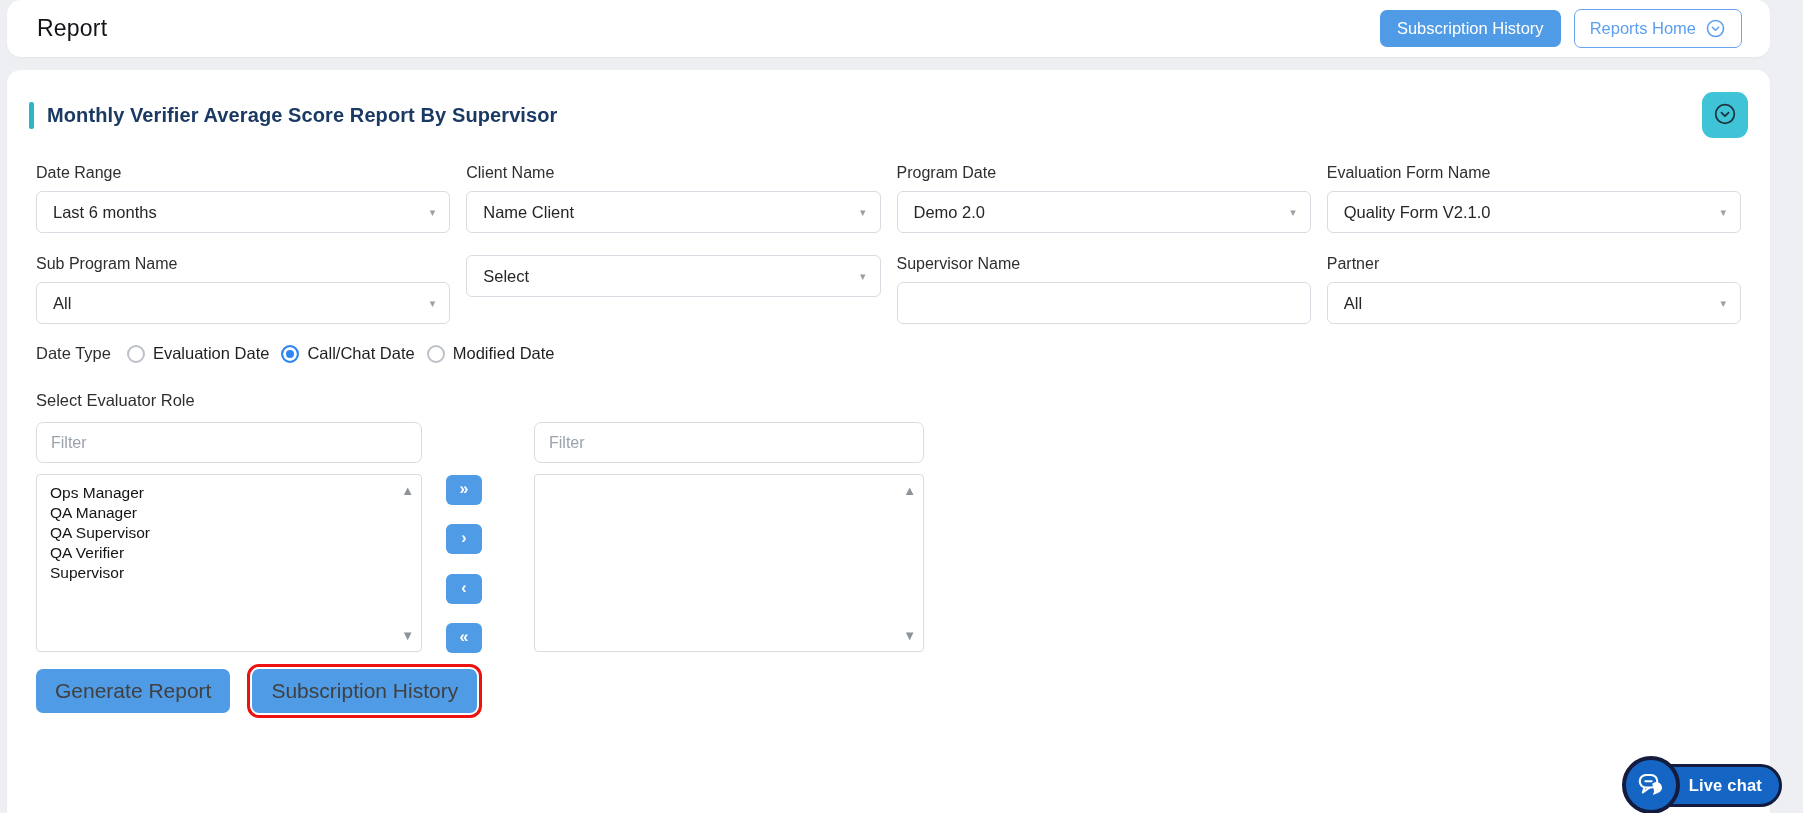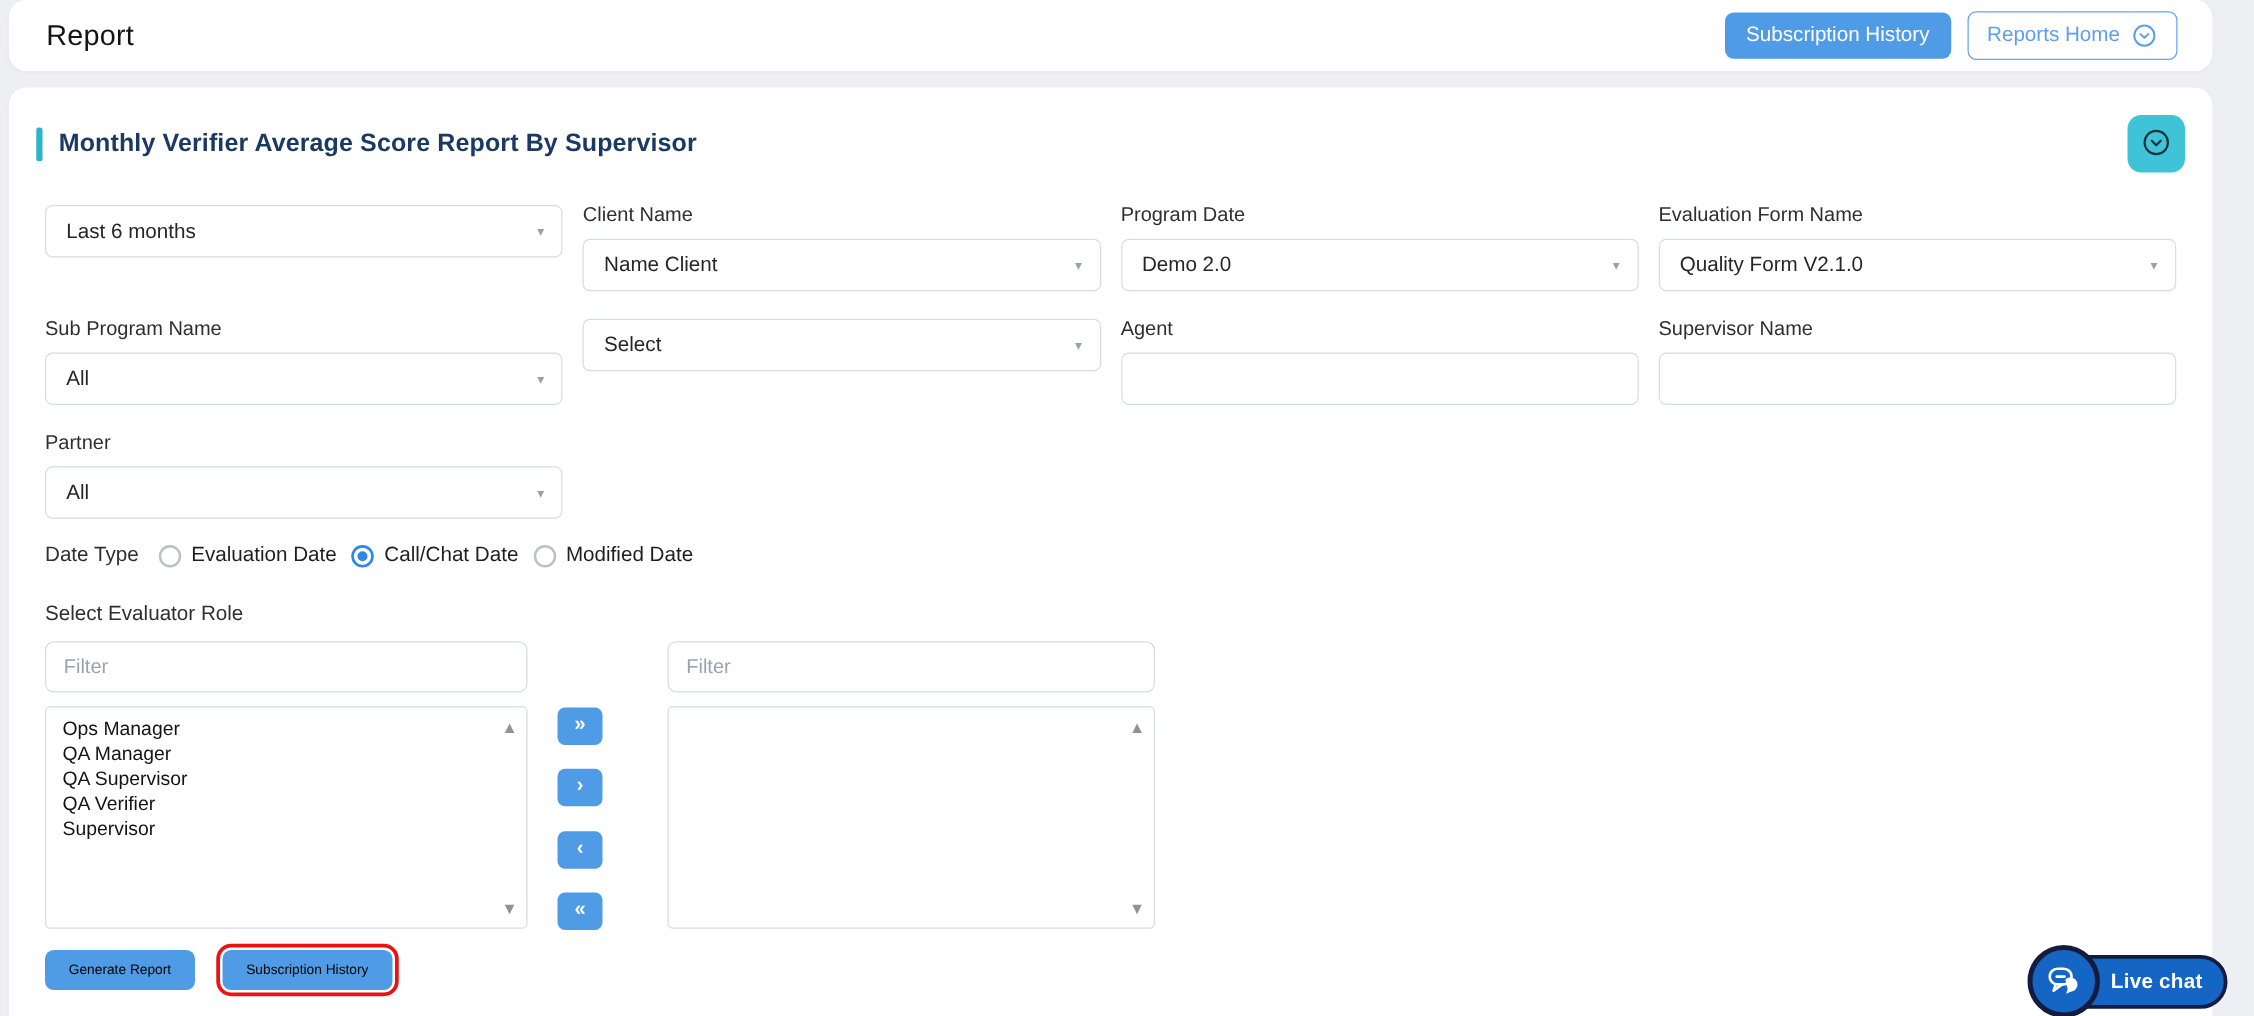--- a/index.html
+++ b/index.html
@@ -105,21 +105,21 @@
   }
   .xfer-btn {
     width:36px; height:30px; border:none; border-radius:6px; background:#4f9be5;
     color:#fff; font-size:16px; font-weight:700; cursor:pointer; line-height:1;
     display:flex; align-items:center; justify-content:center; padding-bottom:2px;
   }
 
   
   .actions { margin:16px 7px 0 7px; display:flex; align-items:center; gap:22px; }
   .action-btn {
-    background:#4f9be5; color:#000000; font-size:11px; font-family:inherit;
+    background:#4f9be5; color:#404040; font-size:21px; font-family:inherit;
     border:none; border-radius:7px; padding:10px 19px; cursor:pointer;
   }
   .hl-red { outline:3px solid #ec1212; outline-offset:2px; }
 
   
   .chat-widget {
     position:absolute; right:21px; bottom:6px; cursor:pointer;
   }
   .chat-pill {
     height:43px; background:#1566c4; border:3px solid #131c3f; border-radius:22px;
@@ -164,20 +164,21 @@
           <circle cx="12" cy="12" r="8.6"></circle>
           <path d="M8.7 10.7 L12 14 L15.3 10.7"></path>
         </svg>
       </span>
     </button>
   </div>
 
   <div class="form-grid">
 
     <div class="field">
+      <div class="flabel">Date Range</div>
       <div class="select">
         <span class="sval">Last 6 months</span>
         <span class="caret">▾</span>
       </div>
     </div>
 
     <div class="field">
       <div class="flabel">Client Name</div>
       <div class="select">
         <span class="sval">Name Client</span>
@@ -209,24 +210,20 @@
       </div>
     </div>
 
     <div class="field">
       <div class="select">
         <span class="sval">Select</span>
         <span class="caret">▾</span>
       </div>
     </div>
 
-    <div class="field">
-      <div class="flabel">Agent</div>
-      <input class="tinput" value="" style="">
-    </div>
 
     <div class="field">
       <div class="flabel">Supervisor Name</div>
       <input class="tinput" value="" style="">
     </div>
 
     <div class="field">
       <div class="flabel">Partner</div>
       <div class="select">
         <span class="sval">All</span>

